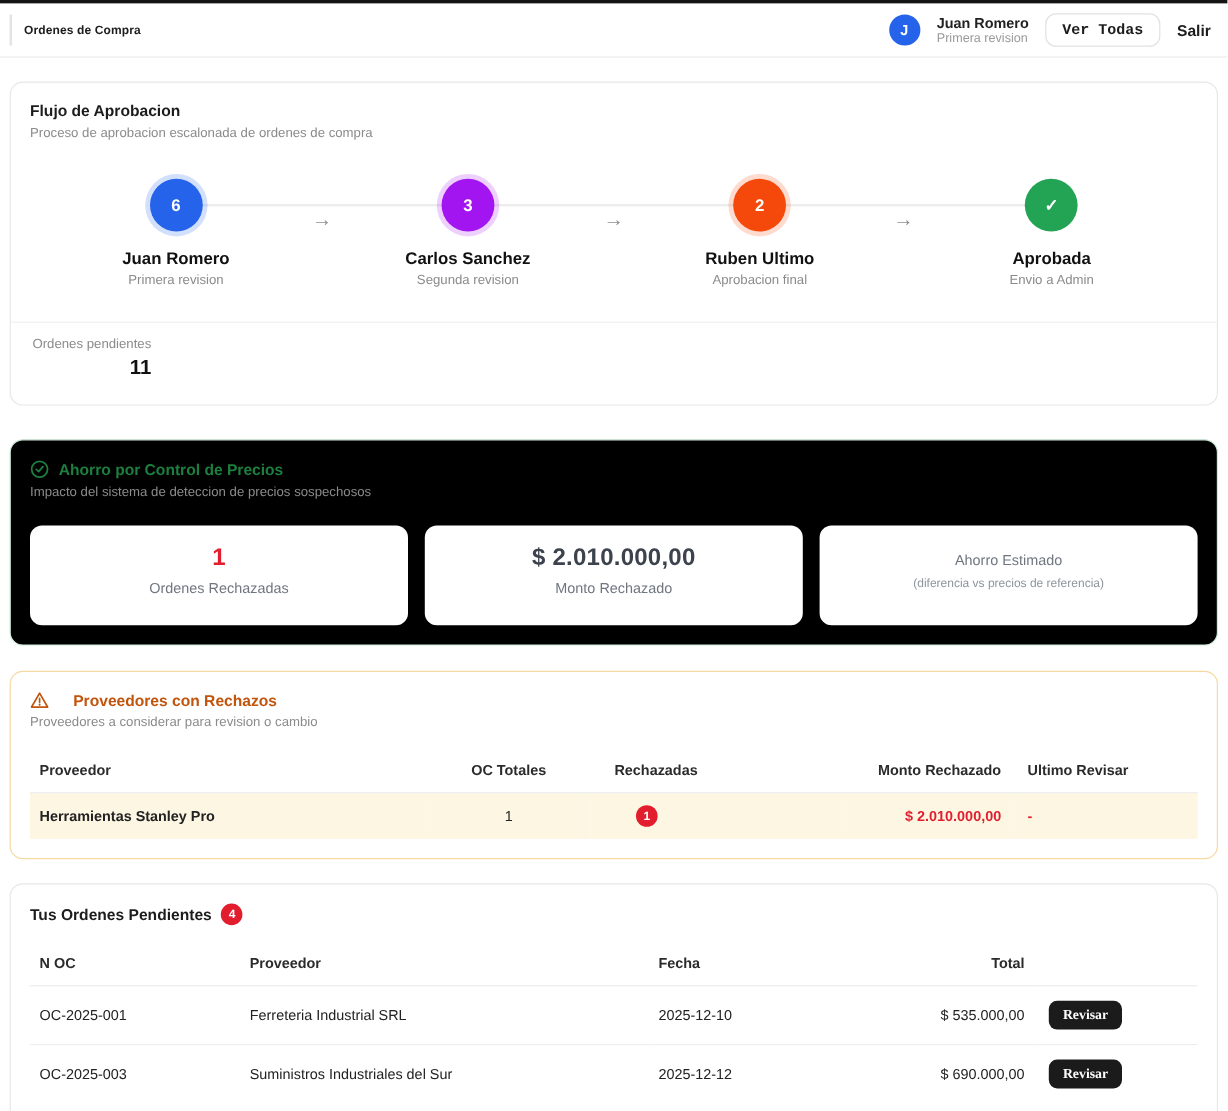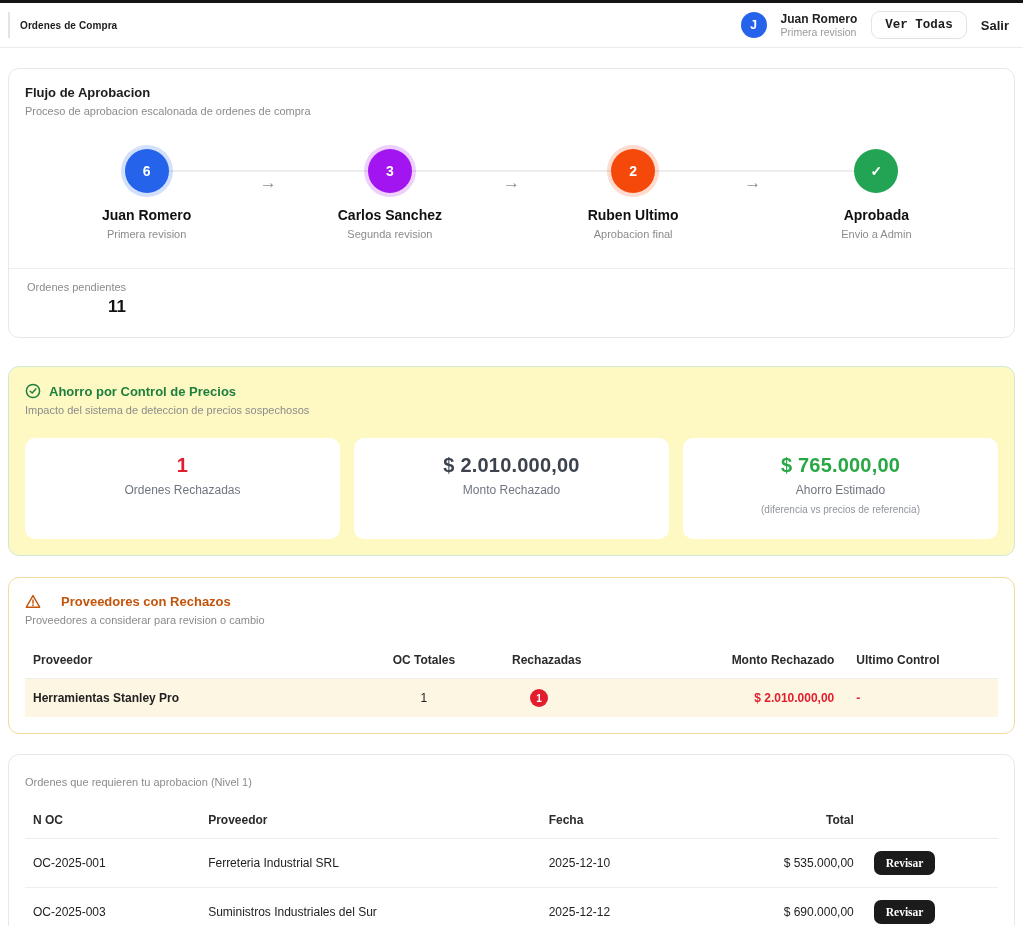--- a/index.html
+++ b/index.html
@@ -44,21 +44,21 @@
   .flow-arrow { position:absolute; top:34px; transform:translateX(-50%);
     color:#8f8f8f; font-size:17px; z-index:1; }
 
   .flow-totals { display:flex; justify-content:space-between; border-top:1px solid #efefef;
     margin:22px -16px 0; padding:12px 18px 4px; }
   .tot-label { font-size:11px; color:#8b8b8b; }
   .tot-value { font-size:17px; font-weight:bold; margin-top:4px; color:#111; }
   .tot-right { text-align:right; }
 
   
-  .card-green { background:#fef9c3; border:1px solid #cfe9d9; margin-top:28px; }
+  .card-green { background:#000000; border:1px solid #cfe9d9; margin-top:28px; }
   .green-head { display:flex; align-items:center; gap:8px; }
   .green-title { font-size:13px; font-weight:bold; color:#1d7f3f; }
   .stat-row { display:flex; gap:14px; margin-top:22px; }
   .stat-box { flex:1; background:#fff; border-radius:10px; padding:16px 12px 24px; text-align:center; }
   .stat-value { font-size:20px; font-weight:bold; letter-spacing:.2px; }
   .stat-label { font-size:12px; color:#6f7680; margin-top:6px; }
   .stat-note { font-size:10px; color:#8f959d; margin-top:7px; }
 
   
   .card-amber { border:1px solid #f6d9a0; margin-top:21px; }
@@ -166,21 +166,20 @@
   <div class="stat-row">
     <div class="stat-box">
       <div class="stat-value" style="color: rgb(225, 29, 46);">1</div>
       <div class="stat-label">Ordenes Rechazadas</div>
     </div>
     <div class="stat-box">
       <div class="stat-value" style="color: rgb(60, 67, 77);">$ 2.010.000,00</div>
       <div class="stat-label">Monto Rechazado</div>
     </div>
     <div class="stat-box">
-      <div class="stat-value" style="color: rgb(40, 167, 69);">$ 765.000,00</div>
       <div class="stat-label">Ahorro Estimado</div>
       <div class="stat-note">(diferencia vs precios de referencia)</div>
     </div>
   </div>
 </section>
 
 <section class="card card-amber">
   <div class="amber-head">
     <svg class="icon-svg" width="16" height="15" viewBox="0 0 16 15">
       <path d="M8 1.6 L14.7 13.2 H1.3 Z" fill="none" stroke="#c2540c" stroke-width="1.4" stroke-linejoin="round"></path>
@@ -198,39 +197,42 @@
         <col style="width:22%">
         <col style="width:14%">
         <col style="width:16%">
       </colgroup>
     <thead>
       <tr>
         <th>Proveedor</th>
         <th class="ta-c">OC Totales</th>
         <th style="padding-left:20px">Rechazadas</th>
         <th class="ta-r">Monto Rechazado</th>
-        <th style="padding-left:14px">Ultimo Control</th>
+        <th style="padding-left:14px">Ultimo Revisar</th>
       </tr>
     </thead>
     <tbody>
       <tr class="rej-row">
         <td class="cell-bold">Herramientas Stanley Pro</td>
         <td class="ta-c">1</td>
         <td style="padding-left:38px">
           <span class="badge-dot">1</span>
         </td>
         <td class="ta-r red-text">$ 2.010.000,00</td>
         <td class="red-text" style="padding-left:14px">-</td>
       </tr>
     </tbody>
   </table>
 </section>
 
 <section class="card card-pending">
-  <div class="card-sub">Ordenes que requieren tu aprobacion (Nivel 1)</div>
+  <div class="pend-head">
+    <span class="card-title">Tus Ordenes Pendientes</span>
+    <span class="badge-dot">4</span>
+  </div>
 
   <table class="pend-table">
     <colgroup>
         <col style="width:18%">
         <col style="width:35%">
         <col style="width:22%">
         <col style="width:11%">
         <col style="width:14%">
       </colgroup>
     <thead>

